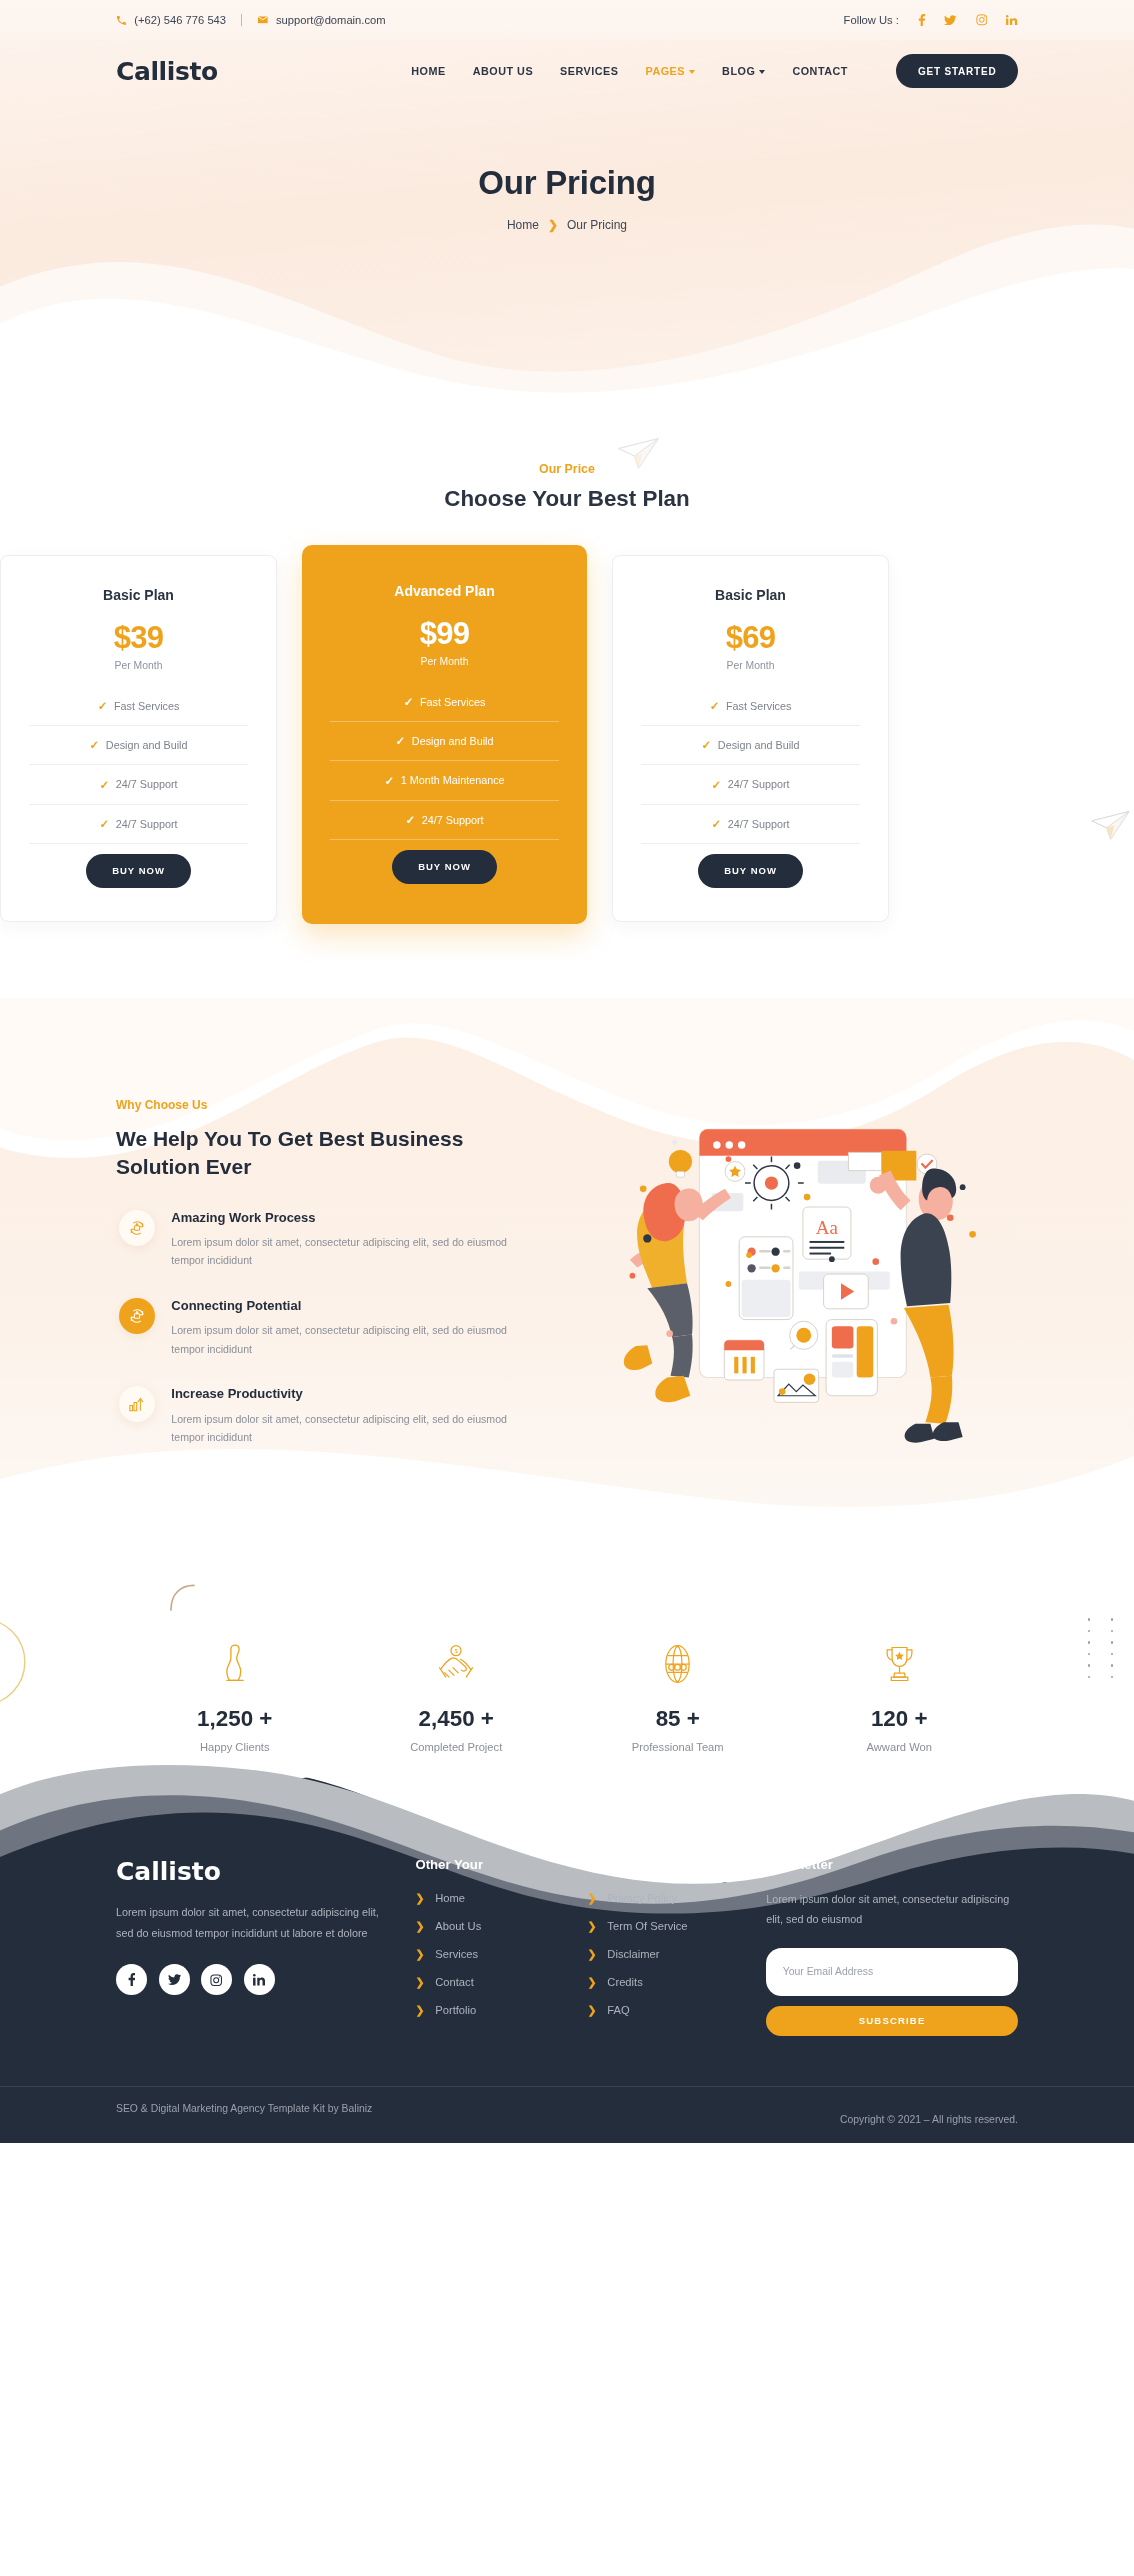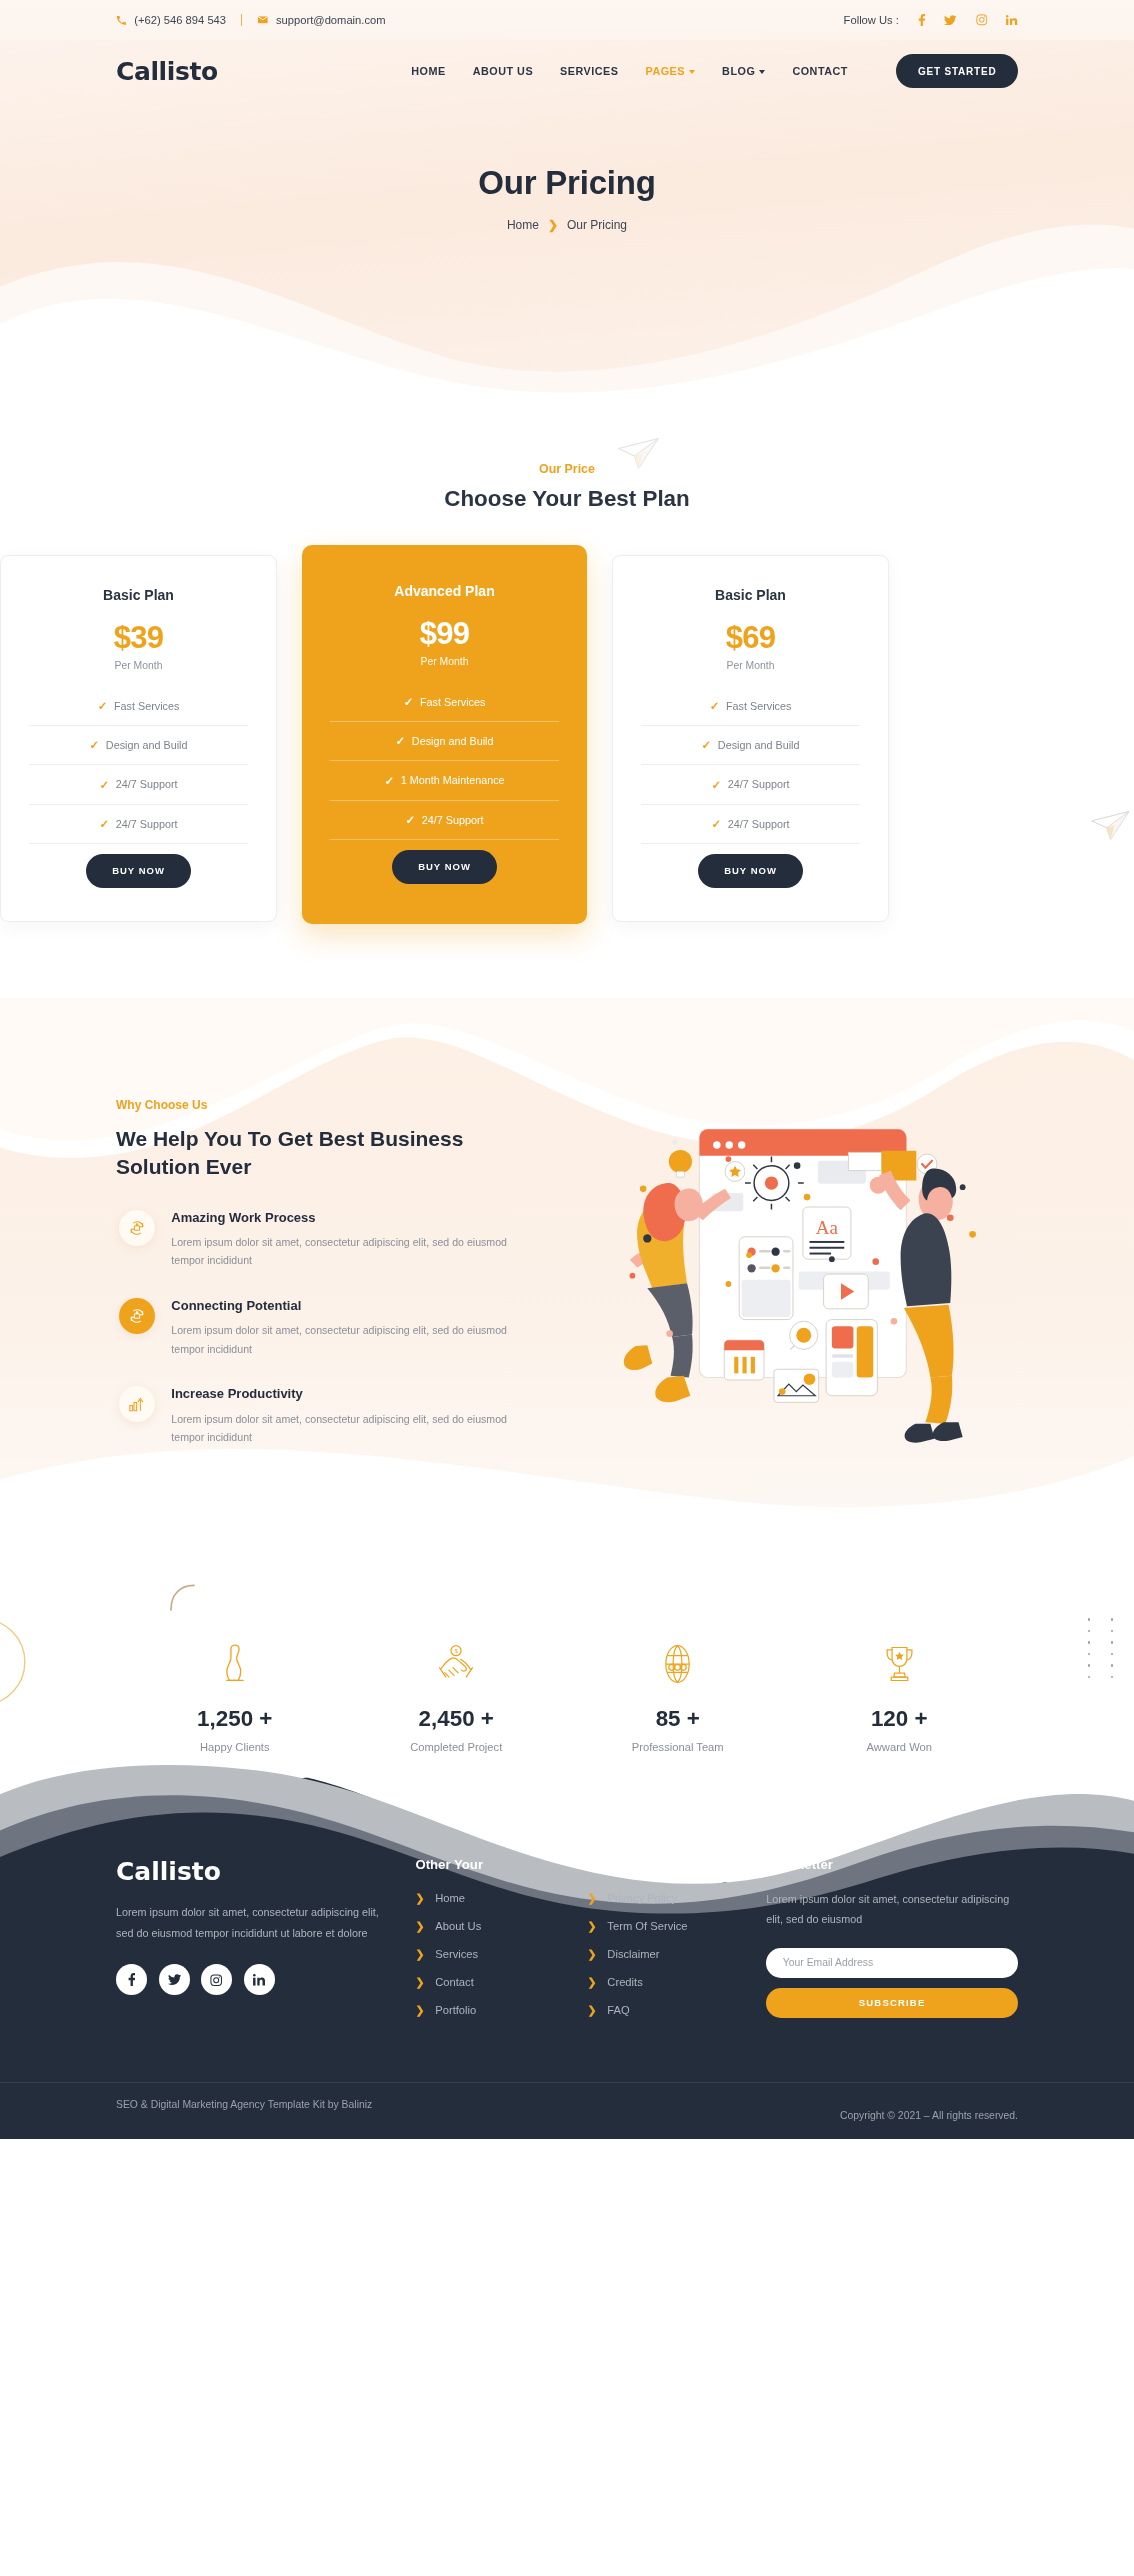--- a/index.html
+++ b/index.html
@@ -151,21 +151,21 @@
     display:flex;align-items:center;justify-content:center; cursor:pointer;
   }
   .fcol { width:153px; }
   .fcol.wide { width:273px; margin-left:6.6px; }
   .fhead { font-size:13.2px; font-weight:700; color:#fff; }
   .flinks { margin-top:20px; }
   .flink { display:flex; align-items:center; gap:10.8px; font-size:11.2px; color:#aeb4bd; margin-bottom:15px; text-decoration:none; }
   .flink .ch { color:#efa31d; font-weight:700; font-size:10.8px; }
   .nl-desc { margin-top:18px; font-size:10.8px; line-height:1.85; color:#aeb4bd; }
   .nl-input {
-    margin-top:18px; width:100%; height:30px; border-radius:15.7px; border:none;
+    margin-top:18px; width:100%; height:48px; border-radius:15.7px; border:none;
     padding:0 16.6px; font-size:10.4px; color:#4a525f; background:#fff;
     font-family:"Liberation Sans", sans-serif;
   }
   .nl-input::placeholder { color:#9aa0a9; }
   .nl-btn {
     margin-top:10px; width:100%; height:30px; border-radius:15.7px; border:none;
     background:#efa31d; color:#fff; font-size:9.5px; font-weight:700; letter-spacing:1.2px;
     cursor:pointer; font-family:"Liberation Sans", sans-serif;
   }
   .foot-bottom {
@@ -181,21 +181,21 @@
 <div class="page">
 
   <div class="topbar">
     <div class="topbar-left">
       <div class="tb-item">
         <span class="ic">
           <svg width="10.8" height="10.8" viewBox="0 0 24 24" fill="#efa31d">
               <path d="M6.6 10.8c1.6 3.1 4.1 5.6 7.2 7.2l2.4-2.4c.3-.3.7-.4 1.1-.3 1.2.4 2.5.6 3.8.6.6 0 1 .4 1 1V21c0 .6-.4 1-1 1C10.6 22 2 13.4 2 3c0-.6.4-1 1-1h4.1c.6 0 1 .4 1 1 0 1.3.2 2.6.6 3.8.1.4 0 .8-.3 1.1l-2.8 2.9z"></path>
             </svg>
         </span>
-        <span>(+62) 546 894 543</span>
+        <span>(+62) 546 776 543</span>
       </div>
       <span class="tb-sep"></span>
       <div class="tb-item">
         <span class="ic">
           <svg width="11.6" height="11.6" viewBox="0 0 24 24" fill="#efa31d">
               <path d="M2 5h20v14H2z" fill="#efa31d"></path>
               <path d="M2 5l10 7 10-7" stroke="#fff" stroke-width="2" fill="none"></path>
             </svg>
         </span>
         <span>support@domain.com</span>

